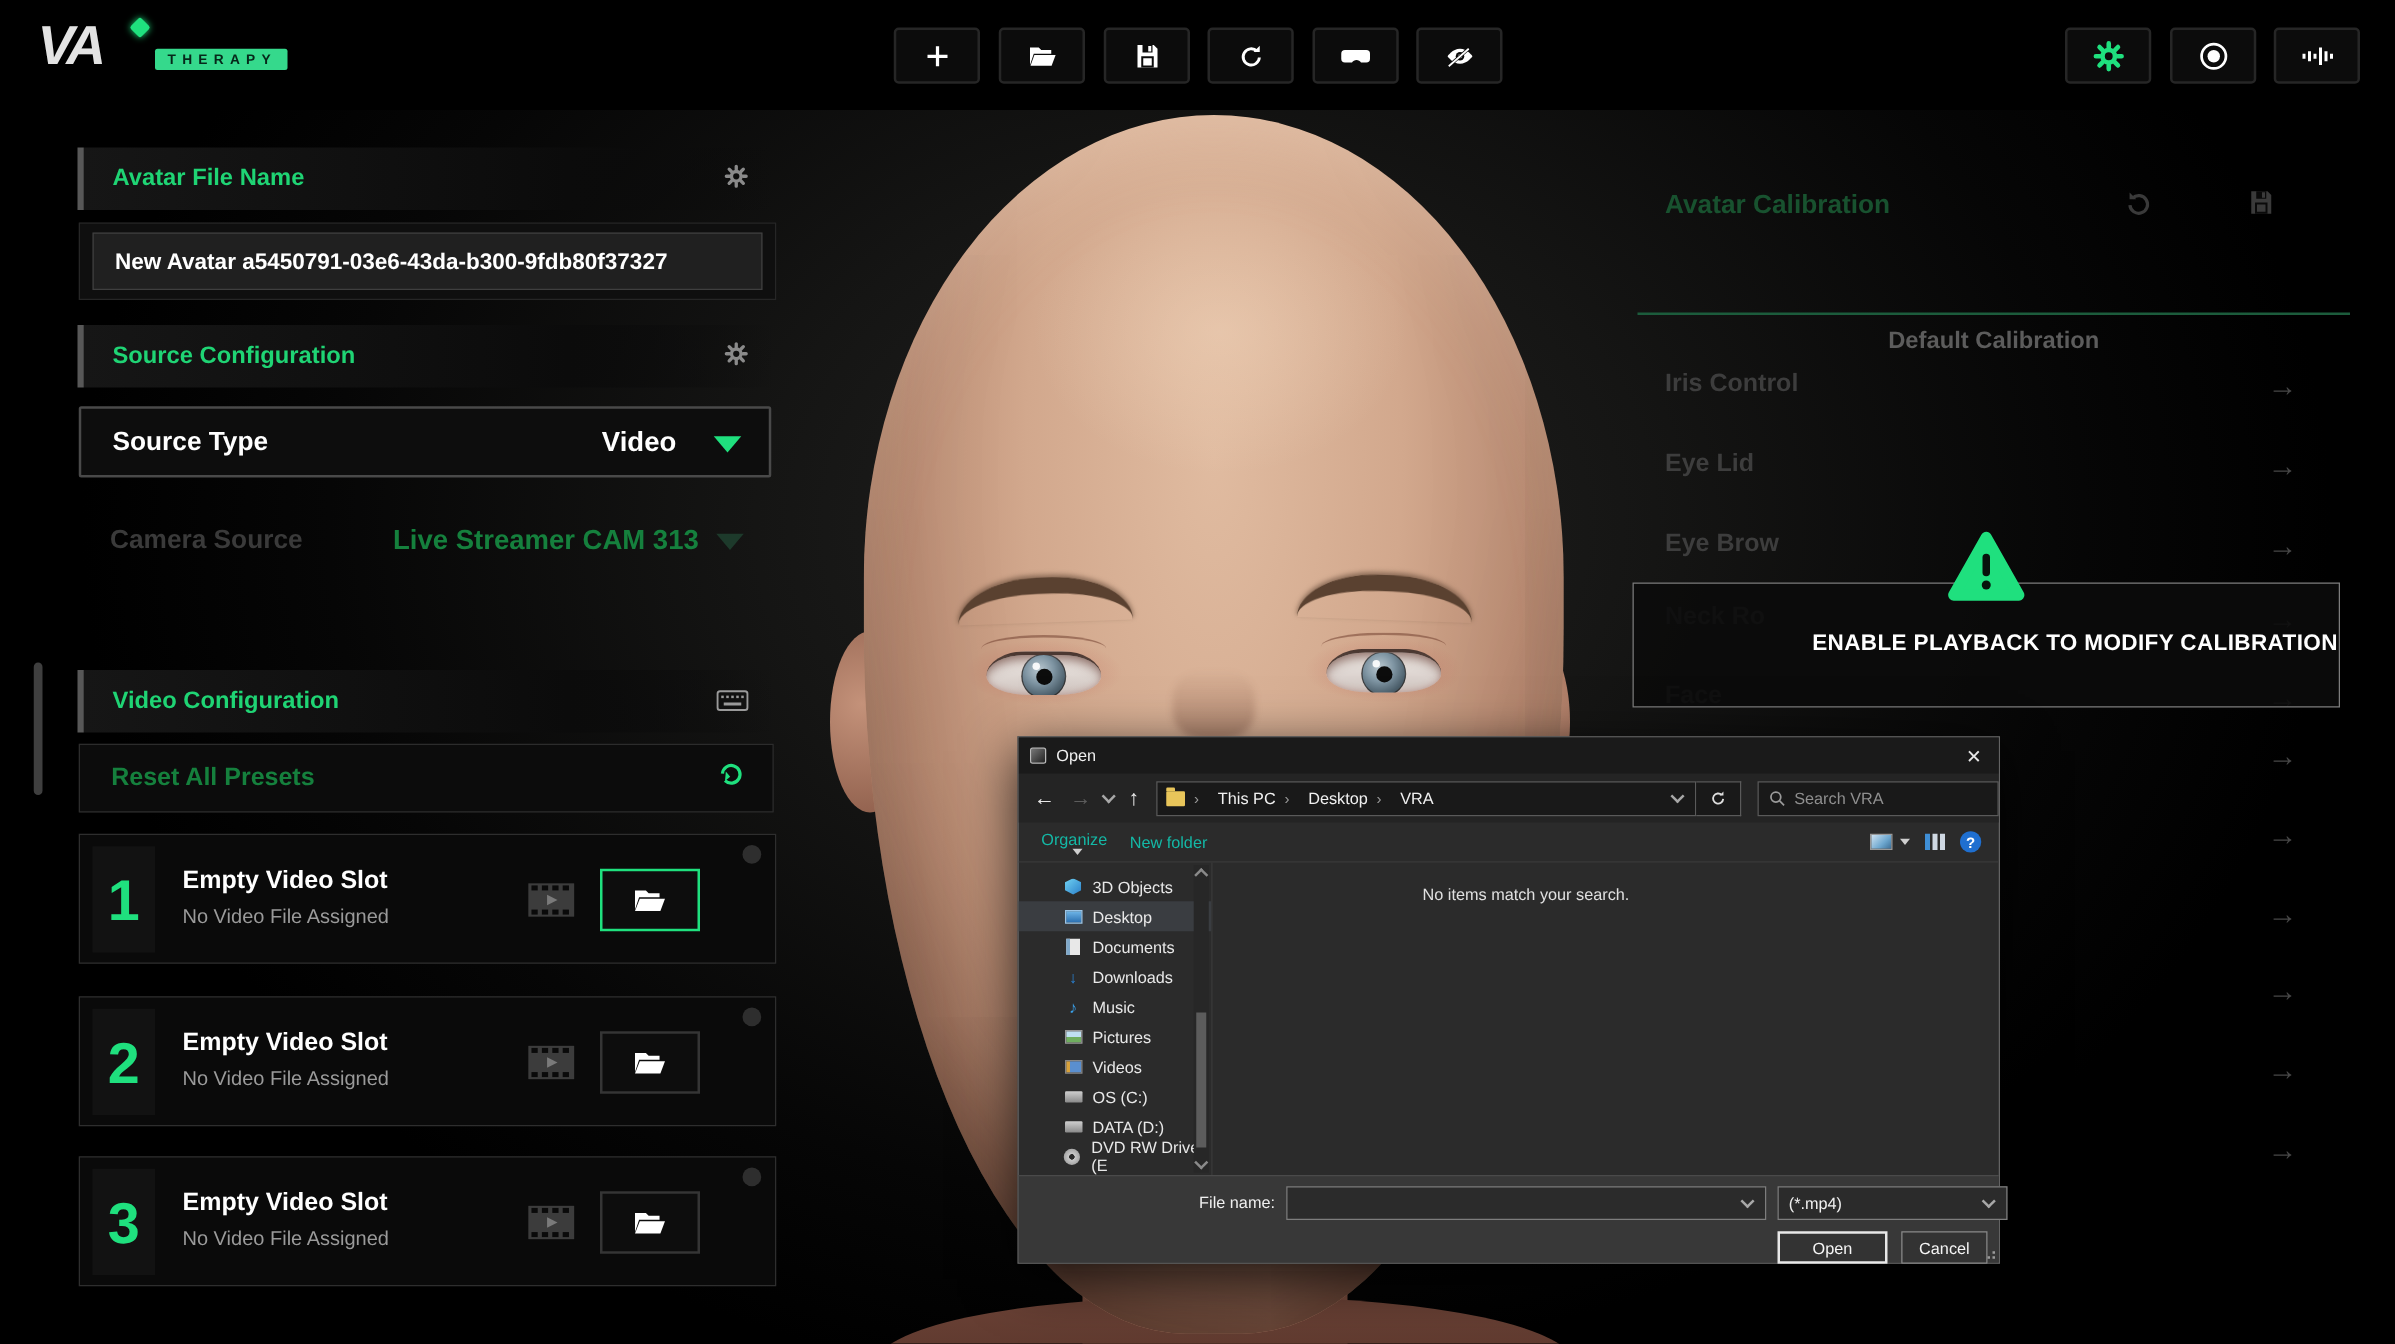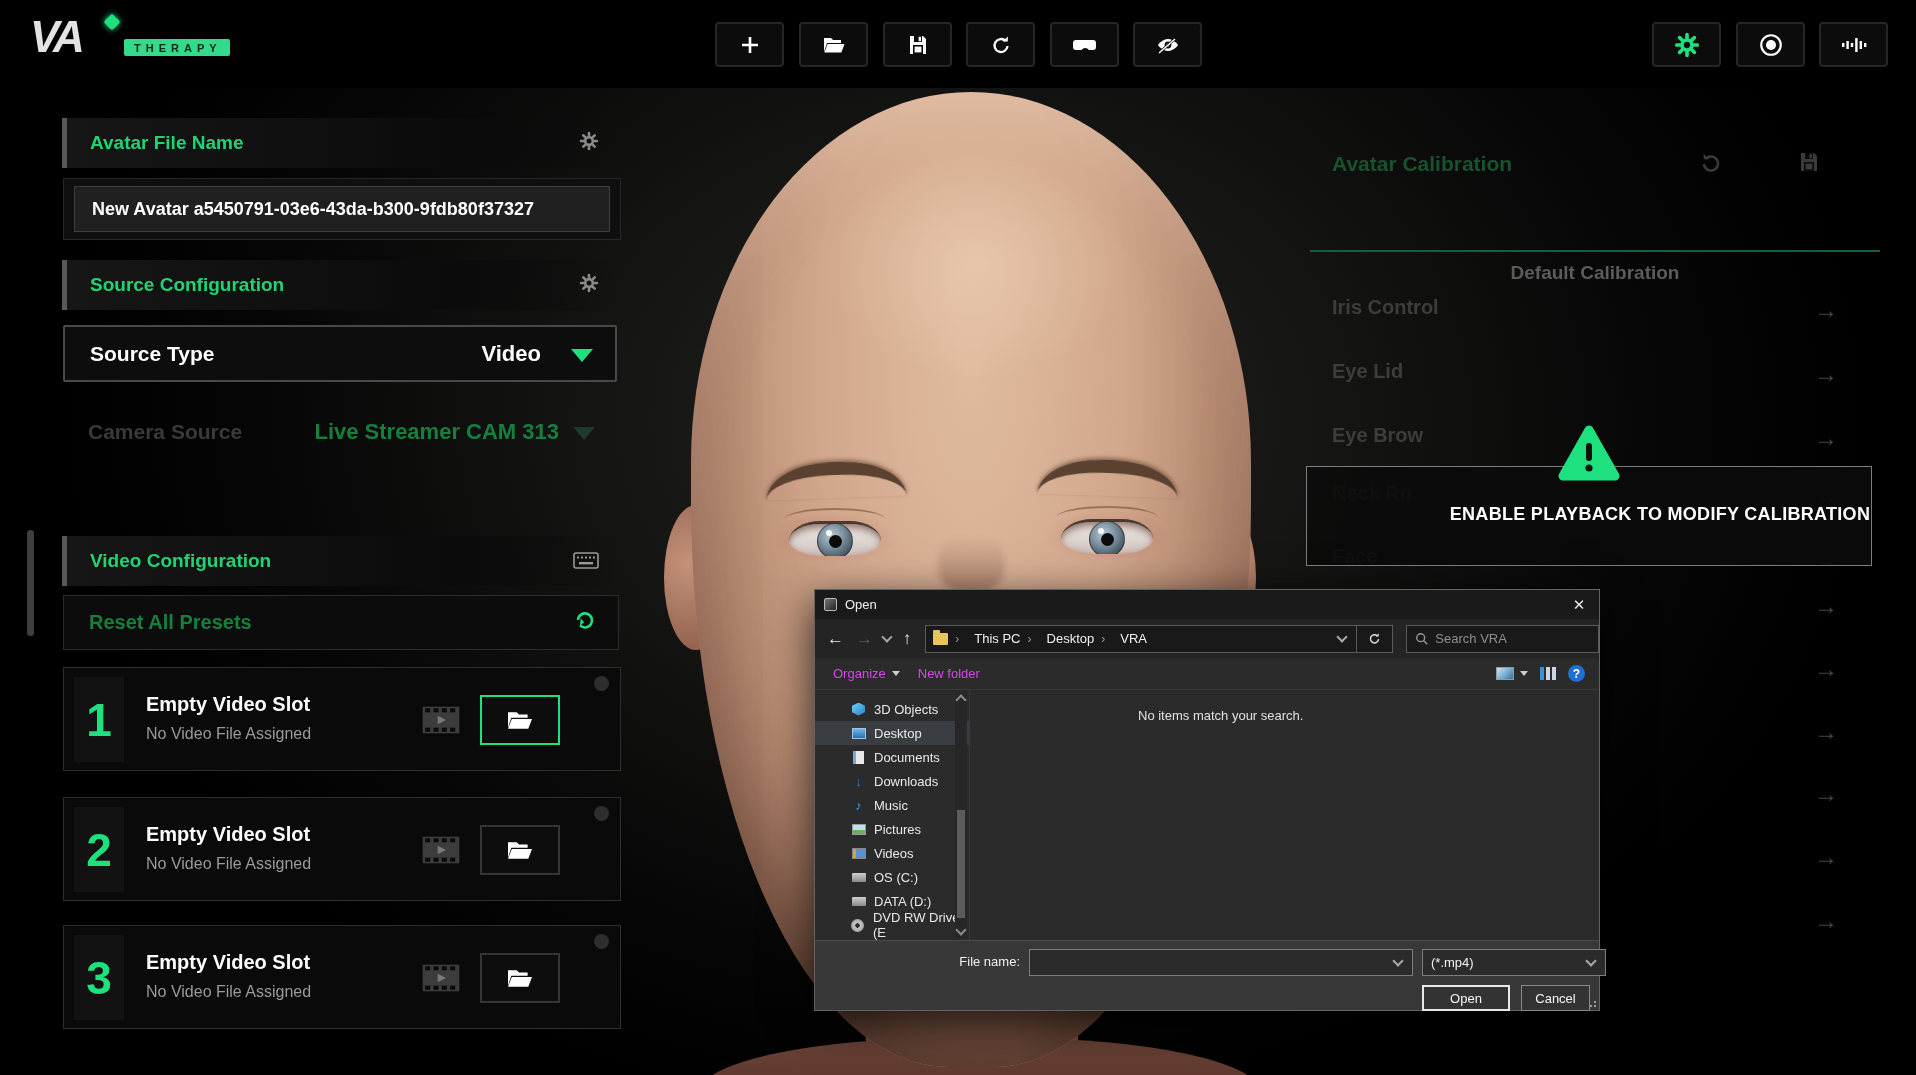--- a/index.html
+++ b/index.html
@@ -139,21 +139,21 @@
   .addr .endchev { margin-left:auto; margin-right:10px; }
   .addr-refresh { width:38px; height:28px; border:1px solid #5a5a5a; border-left:none; background:#191919;
     display:flex; align-items:center; justify-content:center; }
   .searchbox { margin-left:13px; width:200px; height:28px; background:#191919; border:1px solid #5a5a5a;
     display:flex; align-items:center; }
   .searchbox input { background:transparent; border:none; outline:none; color:#cfcfcf; font-size:13px;
     width:150px; font-family:"Liberation Sans",sans-serif; }
   .searchbox input::placeholder { color:#8f8f8f; }
   .dlg-tools { position:absolute; left:0; top:68px; width:100%; height:32px; display:flex; align-items:center;
     border-bottom:1px solid #3a3a3a; }
-  .tool-item { margin-left:18px; color:#d946ef; display:flex; align-items:center; }
+  .tool-item { margin-left:18px; color:#14b8a6; display:flex; align-items:center;flex-direction:column; }
   .caret-dn { width:0; height:0; border-left:4px solid transparent; border-right:4px solid transparent;
     border-top:5px solid #cfcfcf; margin-left:6px; }
   .tools-right { margin-left:auto; margin-right:14px; display:flex; align-items:center; gap:12px; }
   .ic-thumb { width:18px; height:13px; background:linear-gradient(135deg,#cfe3f2,#6da7cf 60%,#3c6e96); border:1px solid #999; }
   .ic-cols { width:16px; height:13px; display:flex; gap:2px; }
   .ic-cols span { flex:1; background:#cfd8e2; } .ic-cols span:first-child { background:#3f8fd6; }
   .ic-help { width:17px; height:17px; border-radius:50%; background:#1f6fd0; color:#fff; font-weight:bold;
     font-size:12px; display:flex; align-items:center; justify-content:center; }
   .dlg-body { position:absolute; left:0; top:100px; width:100%; height:252px; display:flex; }
   .dlg-side { width:155px; height:100%; border-right:1px solid #3a3a3a; position:relative; padding-top:7px; }

